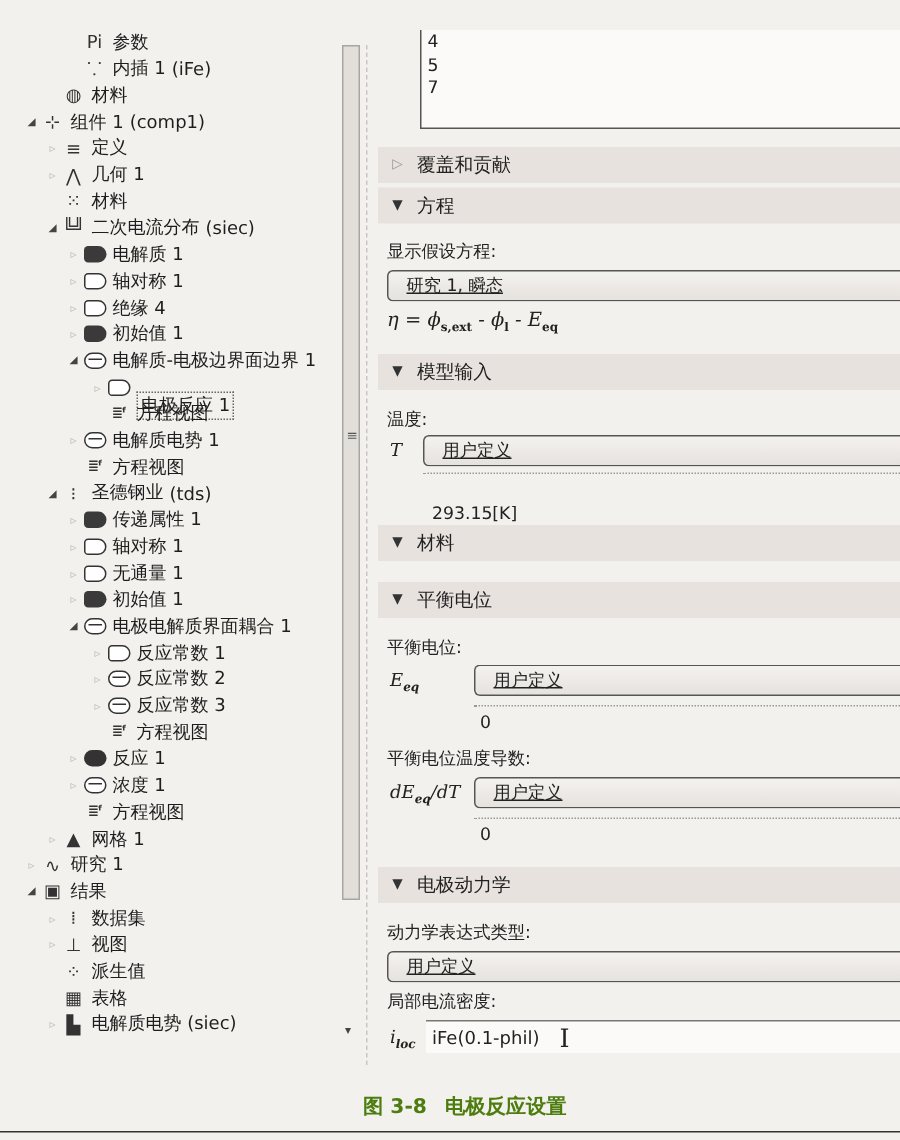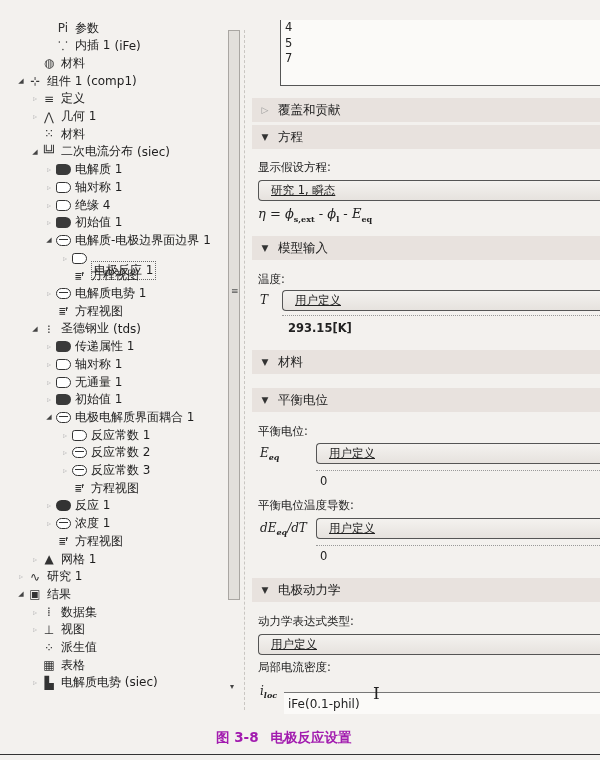--- a/index.html
+++ b/index.html
@@ -63,27 +63,27 @@
   }
   .sym { position: absolute; left: 10px; font-size: 12px; font-style: italic; font-family: "DejaVu Serif", serif; }
   .sym sub { font-size: 8px; font-style: italic; font-weight: bold; }
   .val { position: absolute; font-size: 11.5px; }
   .underline-field { position: absolute; border-top: 1px dotted #999; height: 1px; }
   .equation { position: absolute; left: 8px; top: 206px; font-family: "DejaVu Serif", serif; font-style: italic; font-size: 13px; }
   .equation sub { font-size: 8px; font-weight: bold; font-style: normal; }
   .text-input {
     position: absolute; left: 34px; top: 680px; width: 316px; height: 22px;
     border-top: 1px solid #777; background: #fbfaf8; font-size: 12px;
-    display: flex; align-items: center; padding-left: 4px; margin-top: 12px;
+    display: flex; align-items: center; padding-left: 4px;
   }
   .cursor-ibeam { position: absolute; left: 373px; top: 683px; font-size: 17px; color: #222; font-family: "DejaVu Serif", serif; }
 
   
   .caption-rule { position: absolute; left: 0; top: 754px; width: 600px; border-top: 1.5px solid #333; }
-  .caption { position: absolute; left: 216px; top: 729px; font-size: 13.5px; font-weight: bold; color: #a21caf; }
+  .caption { position: absolute; left: 242px; top: 729px; font-size: 13.5px; font-weight: bold; color: #4d7c0f; }
   .caption .num { margin-right: 12px; }
   .watermark { position: absolute; left: 505px; top: 718px; text-align: center; color: #7c8fc9; font-size: 9.5px; line-height: 13px; }
   .watermark .wm-name { letter-spacing: 6px; font-family: "DejaVu Serif", serif; }
 </style>
 </head>
 <body>
 
 <div class="page">
 
   <div class="tree" id="tree">
@@ -393,21 +393,21 @@
     <div class="sect" style="top:236px;">
       <span class="arr">▼</span>
       <span>模型输入</span>
     </div>
     <div class="lbl-row" style="top:272px;">温度:</div>
     <span class="sym" style="top:293px;">T</span>
     <div class="combo" style="left:32px; top:290px; width:318px;">
       <span>用户定义</span>
     </div>
     <div class="underline-field" style="left:32px; top:315px; width:318px;"></div>
-    <span class="val" style="left:38px; top:321px;font-weight:bold;">293.15[K]</span>
+    <span class="val" style="left:38px; top:335px;">293.15[K]</span>
 
     <div class="sect" style="top:350px;">
       <span class="arr">▼</span>
       <span>材料</span>
     </div>
 
     <div class="sect" style="top:388px;">
       <span class="arr">▼</span>
       <span>平衡电位</span>
     </div>

